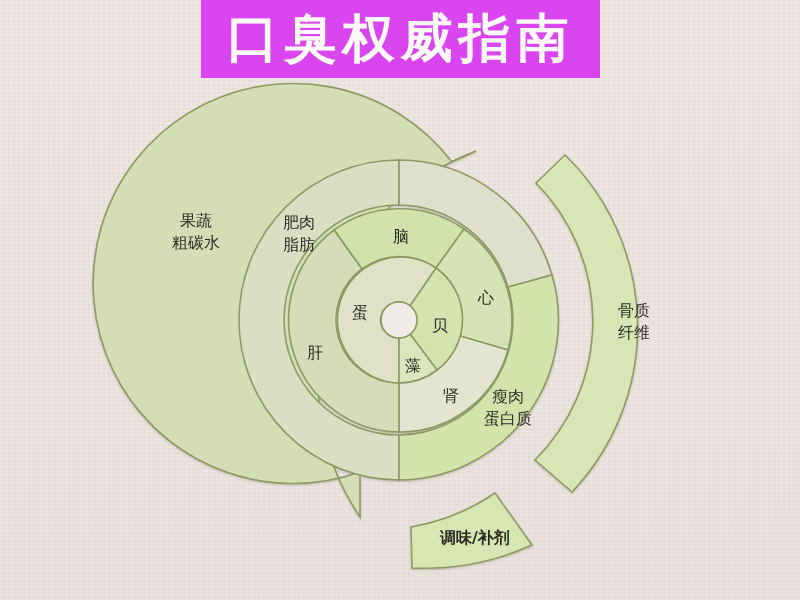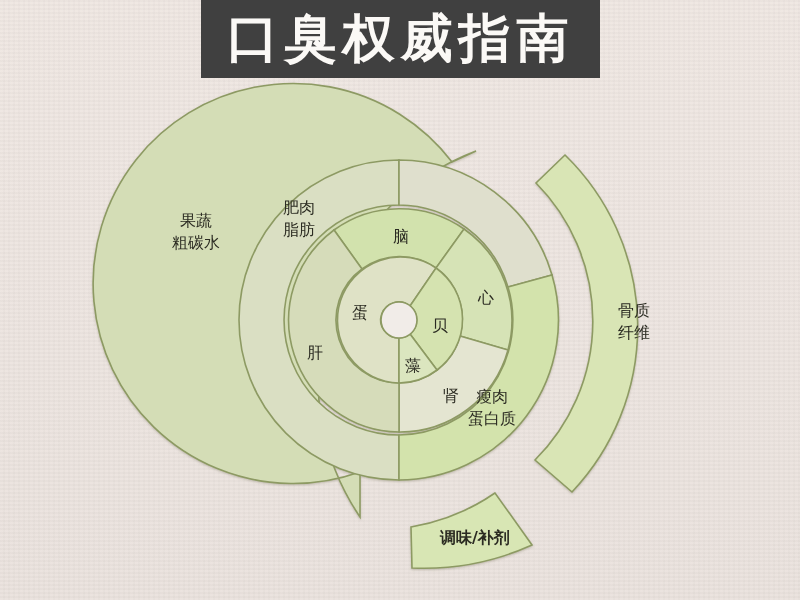--- a/index.html
+++ b/index.html
@@ -1,21 +1,21 @@
 <!DOCTYPE html>
 <html><head>
 <meta charset="utf-8">
 <style>
   html,body{margin:0;padding:0;}
   body{width:800px;height:600px;overflow:hidden;background:#ece4df;position:relative;font-family:"DejaVu Serif","Liberation Serif",serif;}
   .bg{position:absolute;inset:0;background:
      repeating-linear-gradient(0deg, rgba(255,255,255,0.05) 0 2px, rgba(0,0,0,0.015) 2px 4px),
      repeating-linear-gradient(90deg, rgba(255,255,255,0.04) 0 3px, rgba(0,0,0,0.012) 3px 5px),
      linear-gradient(180deg,#eee6e1,#e9e1dc);}
-  .title-bar{position:absolute;left:201px;top:0;width:399px;height:78px;background:#404040;display:flex;align-items:center;justify-content:center;}
+  .title-bar{position:absolute;left:201px;top:0;width:399px;height:78px;background:#d946ef;display:flex;align-items:center;justify-content:center;}
   .title-text{color:#fbf9f6;font-size:52px;letter-spacing:6px;font-family:"DejaVu Serif","Liberation Serif",serif;font-weight:bold;}
   svg.diagram{position:absolute;left:0;top:0;}
   .lbl{position:absolute;font-size:16px;color:#2b2b22;line-height:22px;text-align:center;white-space:nowrap;font-family:Liberation Sans, sans-serif;}
   .lbl.sans{font-family:"DejaVu Sans","Liberation Sans",sans-serif;font-weight:bold;font-size:16px;}
 </style>
 </head>
 <body>
 
 <div class="bg"></div>
 
@@ -53,32 +53,32 @@
     <path d="M 437 370 A 63 63 0 0 1 399 383 L 399 338 A 18 18 0 0 0 410 334 Z" fill="#dbe6bf"></path>
 
     <circle cx="399" cy="320" r="18" fill="#f1ece8"></circle>
   </g>
 </svg>
 
 <div class="lbl" style="left:172px;top:210px;">
   <div>果蔬</div>
   <div>粗碳水</div>
 </div>
-<div class="lbl" style="left:283px;top:197px;">
+<div class="lbl" style="left:283px;top:212px;">
   <div>肥肉</div>
   <div>脂肪</div>
 </div>
 <div class="lbl" style="left:393px;top:226px;">脑</div>
 <div class="lbl" style="left:478px;top:287px;">心</div>
 <div class="lbl" style="left:352px;top:302px;">蛋</div>
 <div class="lbl" style="left:432px;top:315px;">贝</div>
 <div class="lbl" style="left:307px;top:342px;">肝</div>
 <div class="lbl" style="left:405px;top:355px;">藻</div>
 <div class="lbl" style="left:443px;top:385px;">肾</div>
-<div class="lbl" style="left:468px;top:386px;">
+<div class="lbl" style="left:484px;top:386px;">
   <div>瘦肉</div>
   <div>蛋白质</div>
 </div>
 <div class="lbl" style="left:609px;top:300px;margin-left:9px;">
   <div>骨质</div>
   <div>纤维</div>
 </div>
 <div class="lbl sans" style="left:440px;top:527px;">调味/补剂</div>
 
 </body></html>

